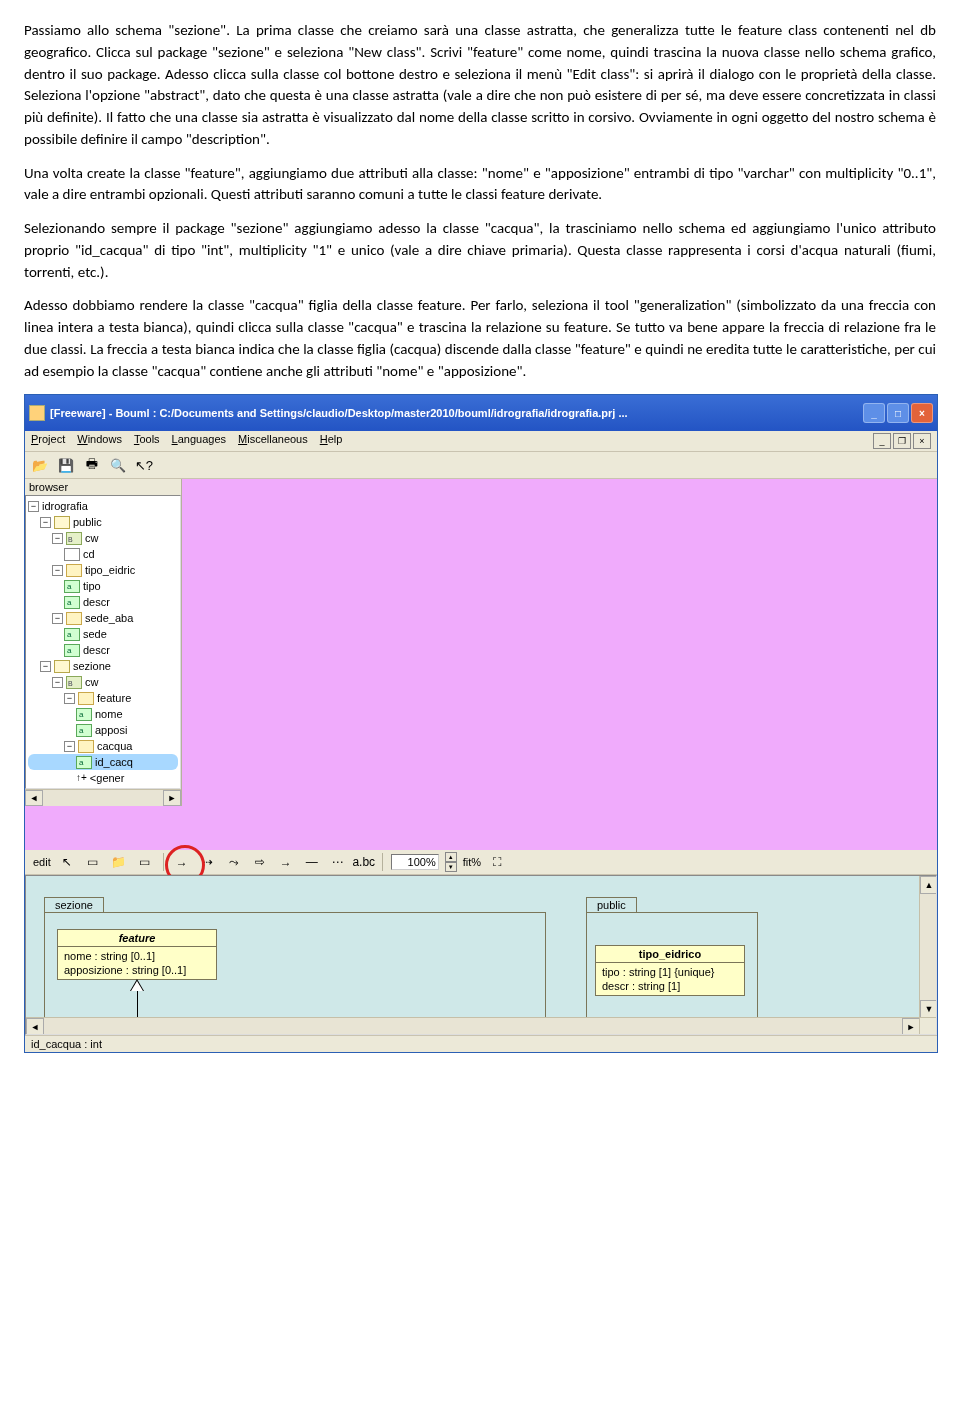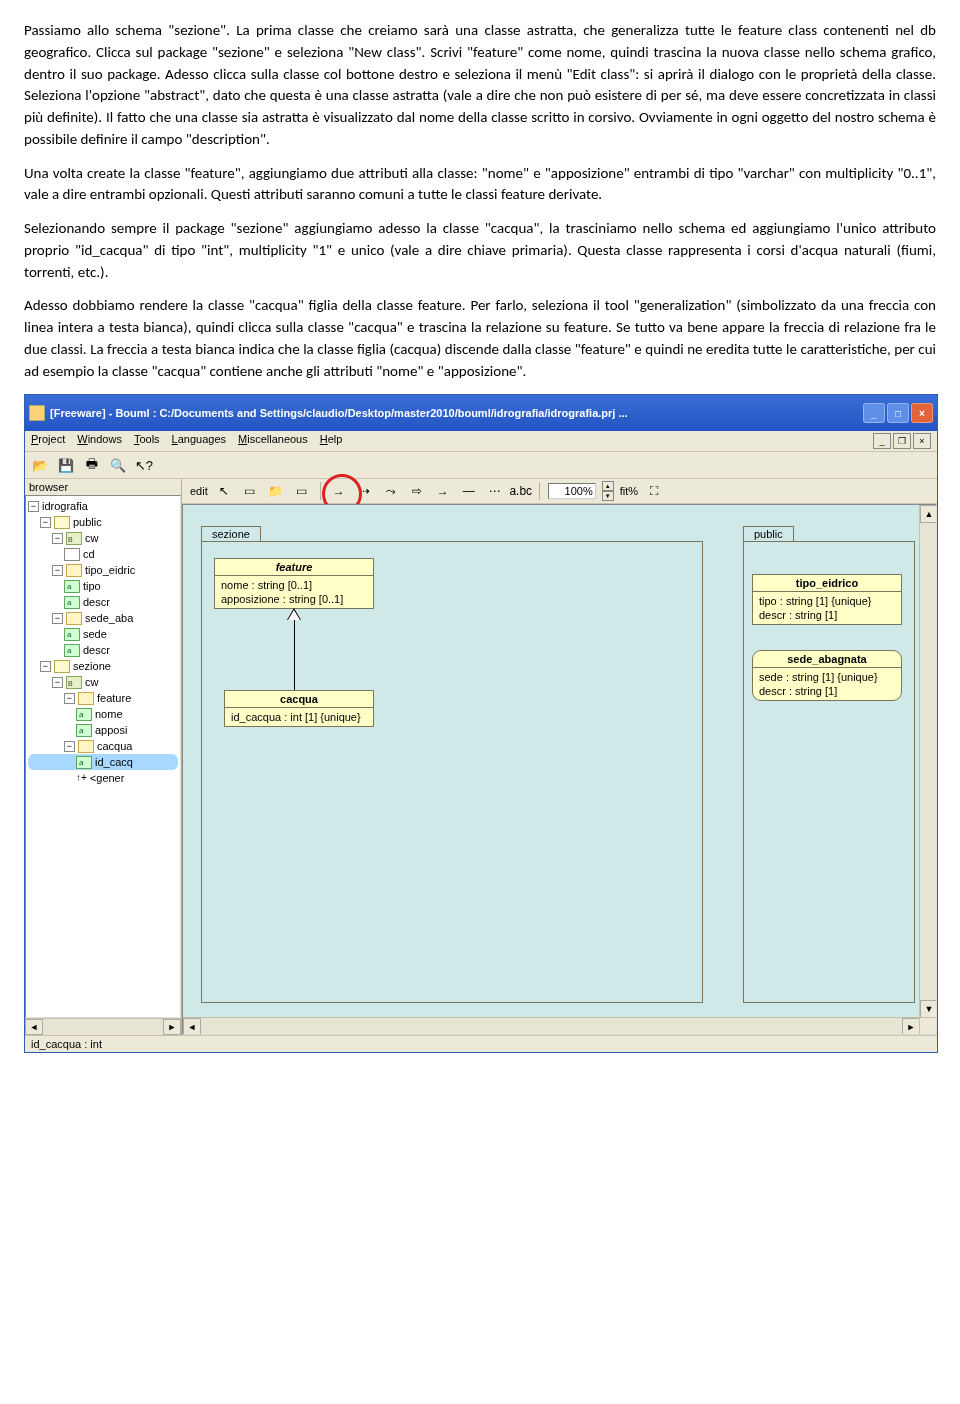--- a/index.html
+++ b/index.html
@@ -87,20 +87,21 @@
   .tool-btn {
     width: 20px; height: 20px;
     border: 1px solid transparent;
     display:flex;align-items:center;justify-content:center;
     font-size: 13px;
   }
   .main-area {
     display: flex;
     height: 556px;
     background: #f0abfc;
+    flex-direction: column;
   }
   .browser-pane {
     width: 156px;
     border-right: 1px solid #b5b19c;
     display: flex;
     flex-direction: column;
   }
   .browser-label {
     padding: 2px 4px;
     background: #ece9d8;
@@ -146,20 +147,21 @@
     display:flex;align-items:center;
   }
   .hscroll .arrow {
     width:16px;height:14px;border:1px solid #aaa;background:#ece9d8;
     display:flex;align-items:center;justify-content:center;font-size:9px;
   }
   .right-pane {
     flex: 1;
     display: flex;
     flex-direction: column;
+    margin-top: 44px;
   }
   .edit-toolbar {
     padding: 2px 8px;
     display: flex;
     align-items: center;
     gap: 6px;
     background: #ece9d8;
     border-bottom: 1px solid #c9c3b0;
     font-size: 11px;
   }

